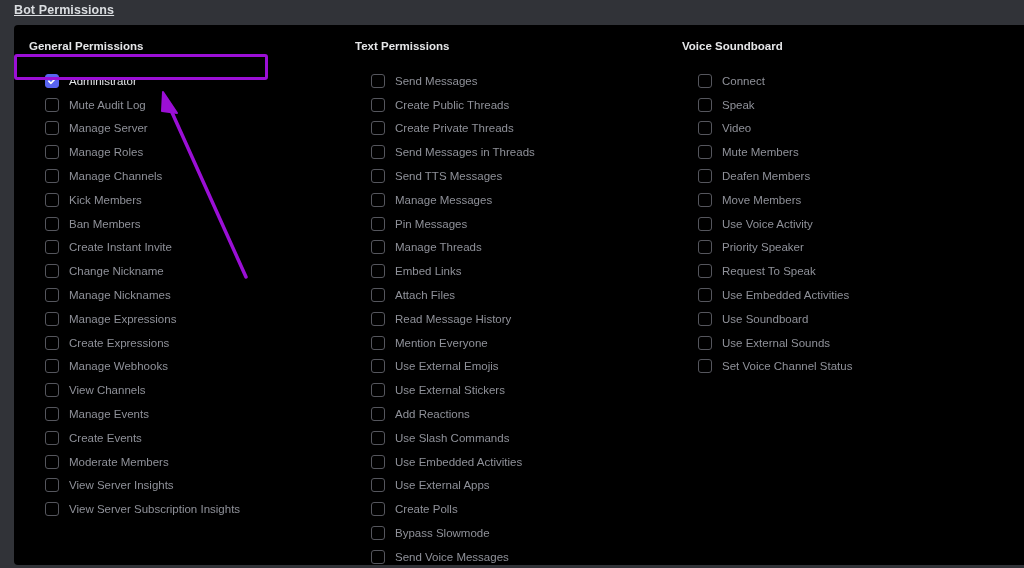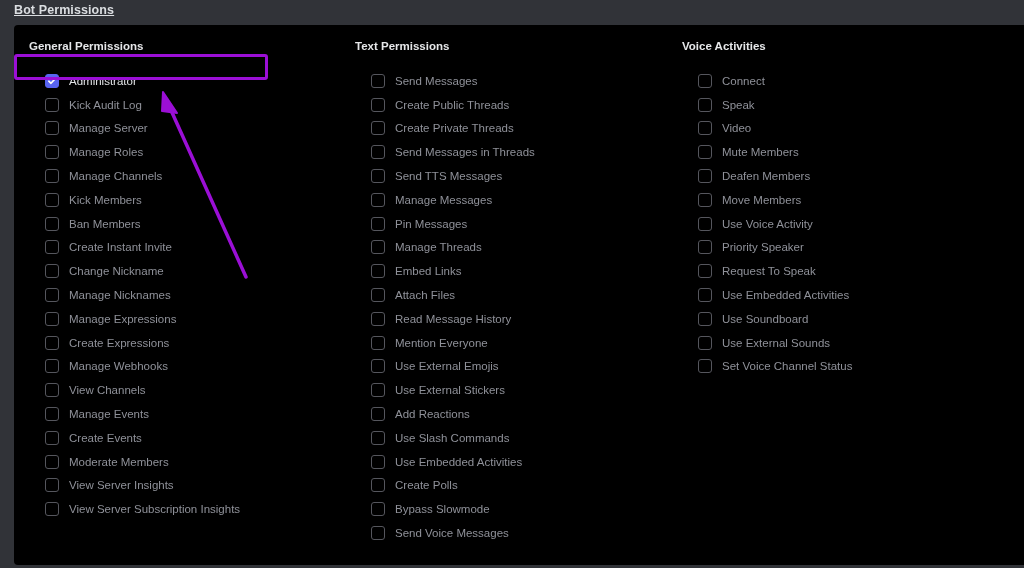--- a/index.html
+++ b/index.html
@@ -121,21 +121,21 @@
       <svg width="10" height="10" viewBox="0 0 10 10">
         <path d="M1.8 5.2 L4 7.3 L8.3 2.6" fill="none" stroke="#ffffff" stroke-width="1.6" stroke-linecap="round" stroke-linejoin="round"></path>
       </svg>
     </span>
     <span class="perm-label">Administrator</span>
   </li>
           <li class="perm-item">
     <span class="checkbox" aria-checked="false">
       
     </span>
-    <span class="perm-label">Kick Audit Log</span>
+    <span class="perm-label">Mute Audit Log</span>
   </li>
           <li class="perm-item">
     <span class="checkbox" aria-checked="false">
       
     </span>
     <span class="perm-label">Manage Server</span>
   </li>
           <li class="perm-item">
     <span class="checkbox" aria-checked="false">
       
@@ -336,38 +336,44 @@
           <li class="perm-item">
     <span class="checkbox" aria-checked="false">
       
     </span>
     <span class="perm-label">Use Embedded Activities</span>
   </li>
           <li class="perm-item">
     <span class="checkbox" aria-checked="false">
       
     </span>
+    <span class="perm-label">Use External Apps</span>
+  </li>
+          <li class="perm-item">
+    <span class="checkbox" aria-checked="false">
+      
+    </span>
     <span class="perm-label">Create Polls</span>
   </li>
           <li class="perm-item">
     <span class="checkbox" aria-checked="false">
       
     </span>
     <span class="perm-label">Bypass Slowmode</span>
   </li>
           <li class="perm-item">
     <span class="checkbox" aria-checked="false">
       
     </span>
     <span class="perm-label">Send Voice Messages</span>
   </li>
         </ul>
     </div>
     <div class="column col-voice">
-      <div class="column-header">Voice Activities</div>
+      <div class="column-header">Voice Soundboard</div>
       <ul class="perm-list">
           <li class="perm-item">
     <span class="checkbox" aria-checked="false">
       
     </span>
     <span class="perm-label">Connect</span>
   </li>
           <li class="perm-item">
     <span class="checkbox" aria-checked="false">
       

